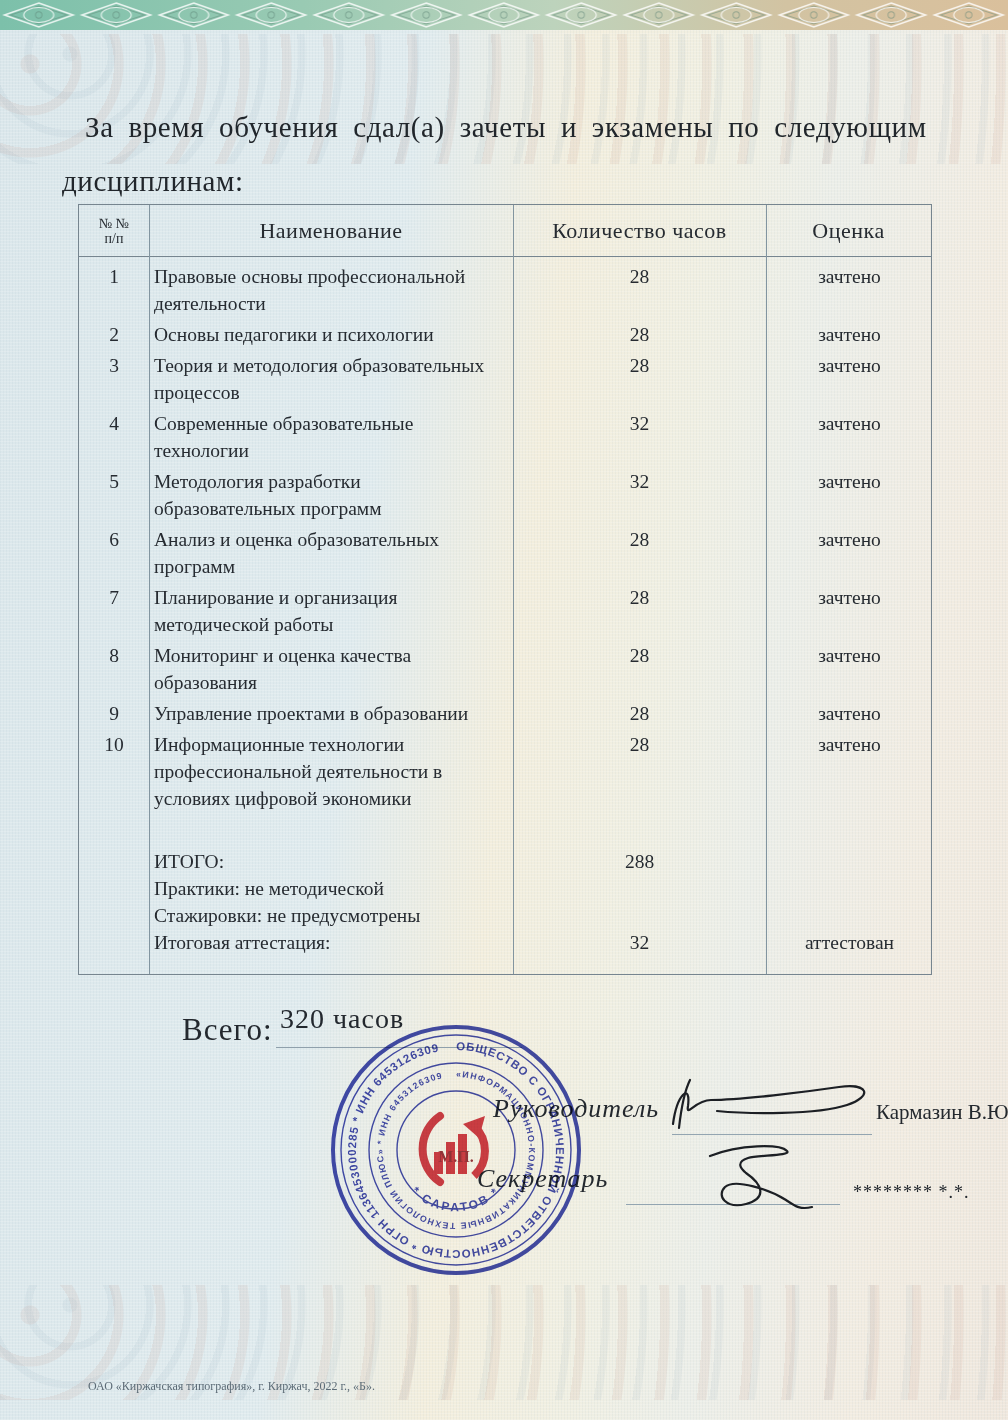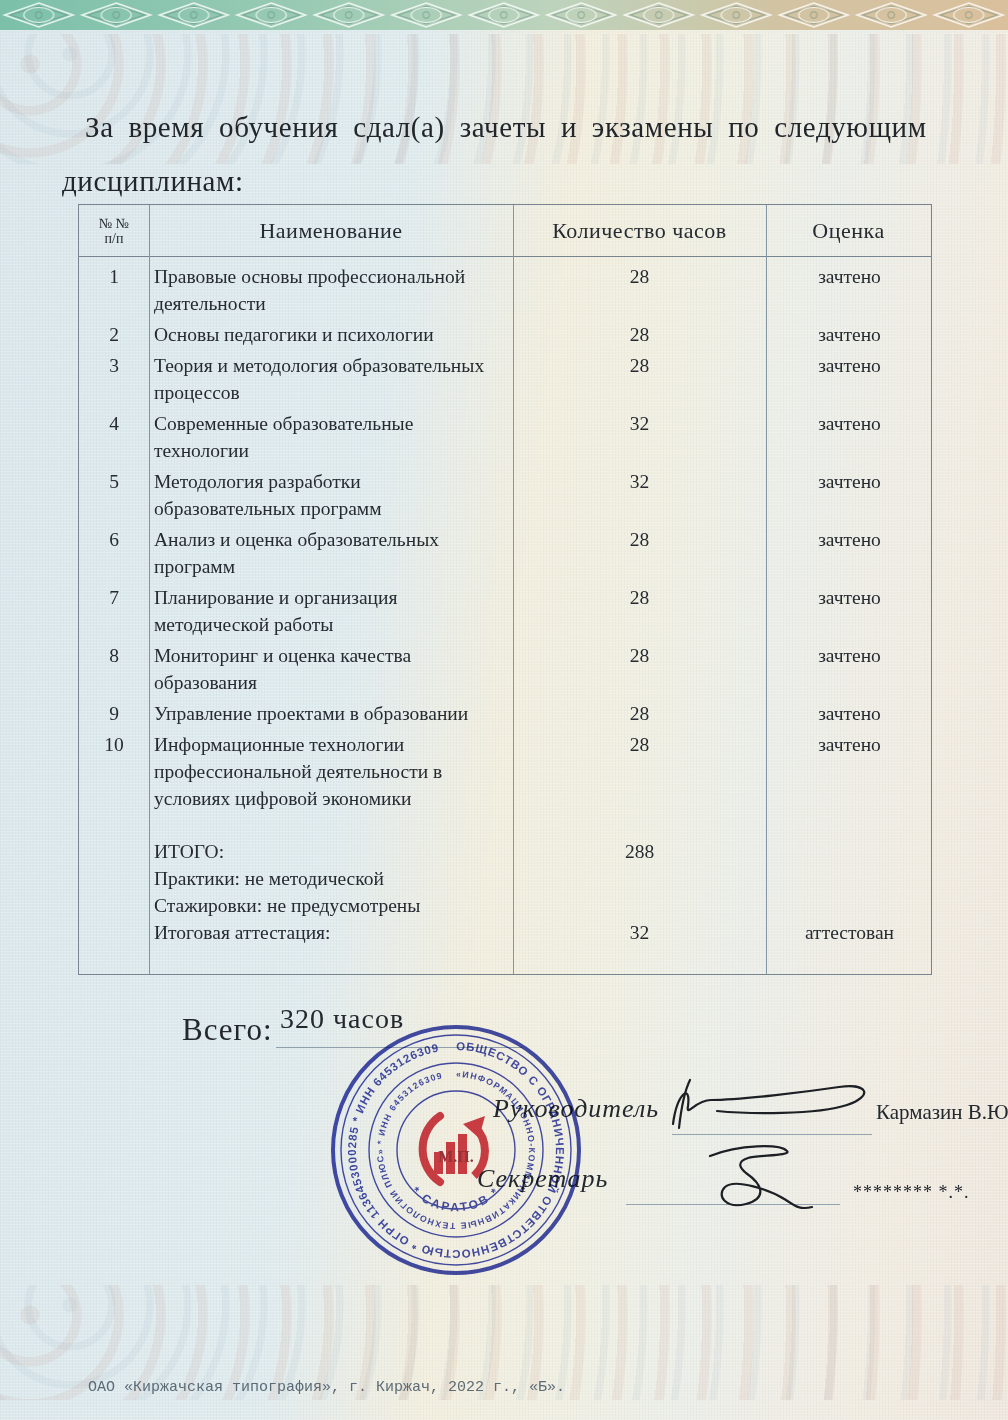--- a/index.html
+++ b/index.html
@@ -33,21 +33,21 @@
   .vl1{left:70px}.vl2{left:434px}.vl3{left:687px}
   .thead{display:grid;grid-template-columns:70px 364px 253px 1fr;height:51px;
     border-bottom:1px solid #76858f;align-items:center;text-align:center;}
   .thead .numhdr{font-size:14px;line-height:15px;}
   .thead .hdr{font-size:22px;letter-spacing:.5px;}
   .tbody{display:flex;flex-direction:column;row-gap:4px;padding-top:6px;}
   .trow{display:grid;grid-template-columns:70px 364px 253px 167px;}
   .trow>div{font-size:19.5px;line-height:27px;}
   .c-num,.c-hours,.c-grade{text-align:center;}
   .c-name{padding:0 14px 0 5px;}
-  .summary{margin-top:22px;display:flex;flex-direction:column;}
+  .summary{margin-top:32px;display:flex;flex-direction:column;}
 
   
   .total-label{position:absolute;left:182px;top:1012px;font-size:31px;color:#23282e;letter-spacing:1px;}
   .total-value{position:absolute;left:280px;top:1003px;width:240px;text-align:left;font-size:28px;color:#23282e;letter-spacing:1px;}
   .total-rule{position:absolute;left:276px;top:1047px;width:246px;border-top:1.5px solid #8fa0ac;}
 
   
   .sig-label{position:absolute;font-style:italic;font-size:26px;color:#23282e;letter-spacing:1px;}
   .head-label{left:493px;top:1094px;}
   .sec-label{left:477px;top:1164px;}
@@ -56,21 +56,21 @@
   .sec-rule{left:626px;top:1204px;width:214px;}
   .sig-name{position:absolute;font-size:21px;color:#23282e;}
   .head-name{left:876px;top:1100px;}
   .sec-name{left:853px;top:1182px;font-size:18px;letter-spacing:1px;}
   .sig-svg{position:absolute;}
 
   
   .stamp{position:absolute;left:322px;top:1016px;opacity:.88;mix-blend-mode:multiply;}
 
   
-  .fineprint{position:absolute;font-family:Liberation Mono, monospace;font-size:15px;color:#5c6b76;text-align:center;}
+  .fineprint{position:absolute;font-family:Liberation Serif, serif;font-size:12px;color:#5c6b76;text-align:center;}
   .fp-left{left:88px;top:1379px;}
   .fp-right{left:878px;top:1432px;}
 </style>
 </head>
 <body>
 
 <div id="page">
 
   <svg class="ribbon" width="1008" height="30" viewBox="0 0 1008 30">
     <defs>

